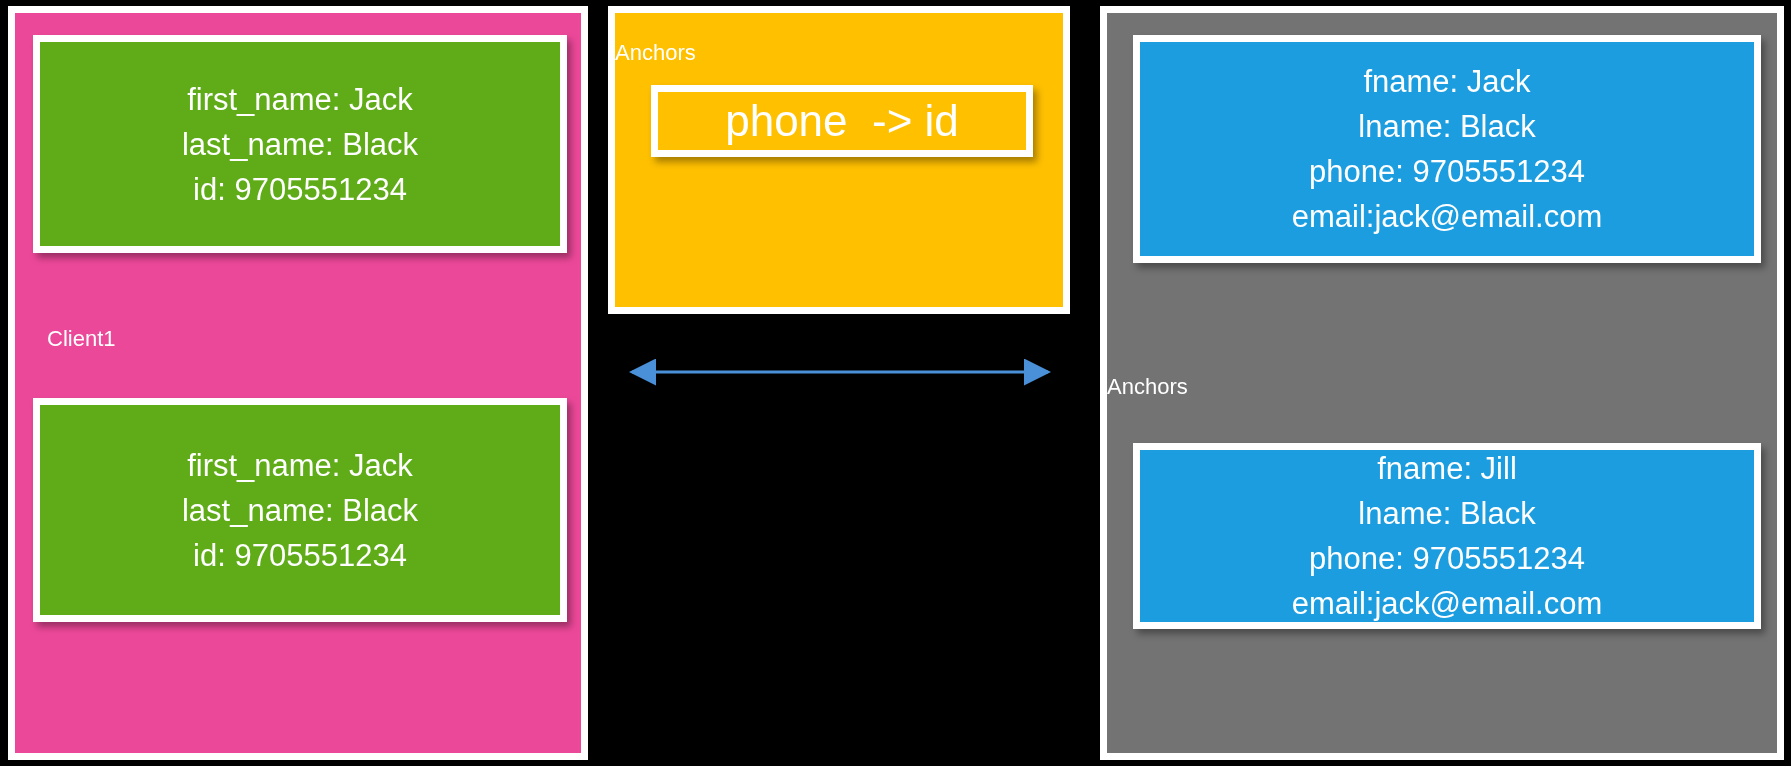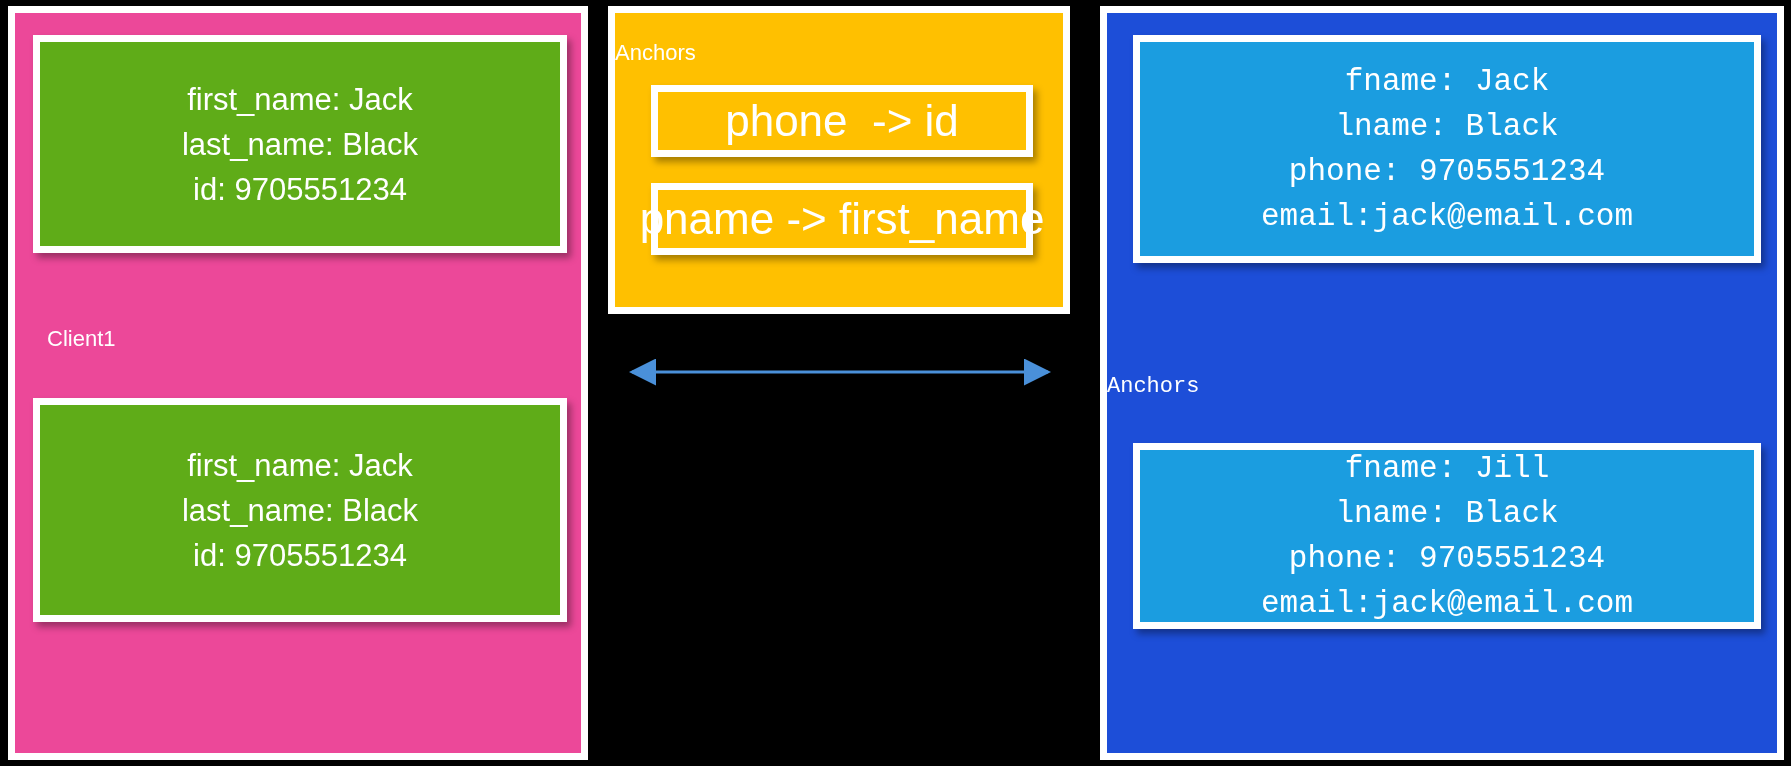--- a/index.html
+++ b/index.html
@@ -22,21 +22,21 @@
 
   
   .panel {
     position: absolute;
     box-sizing: border-box;
     border: 7px solid #ffffff;
     box-shadow: 4px 4px 7px rgba(0,0,0,0.55);
   }
   .panel-green  { background: #ec4899; }
   .panel-amber  { background: #FFC000; }
-  .panel-blue   { background: #1d4ed8; font-family: Liberation Mono, monospace; }
+  .panel-blue   { background: #737373; }
 
   
   .card {
     position: absolute;
     box-sizing: border-box;
     border: 7px solid #ffffff;
     display: flex;
     flex-direction: column;
     align-items: center;
     justify-content: center;
@@ -145,23 +145,20 @@
   </div>
 
   <div class="panel panel-amber" id="panel-anchors">
 
     <div class="caption" id="caption-anchors">Anchors</div>
 
     <div class="card card-amber" id="card-anchor-1">
       <div class="line">phone  -&gt; id</div>
     </div>
 
-    <div class="card card-amber" id="card-anchor-2">
-      <div class="line">pname -&gt; first_name</div>
-    </div>
   </div>
 
   <div class="panel panel-blue" id="panel-identico">
 
     <div class="card card-blue" id="card-identico-top">
       <div class="line">fname: Jack</div>
       <div class="line">lname: Black</div>
       <div class="line">phone: 9705551234</div>
       <div class="line">email:jack@email.com</div>
     </div>

